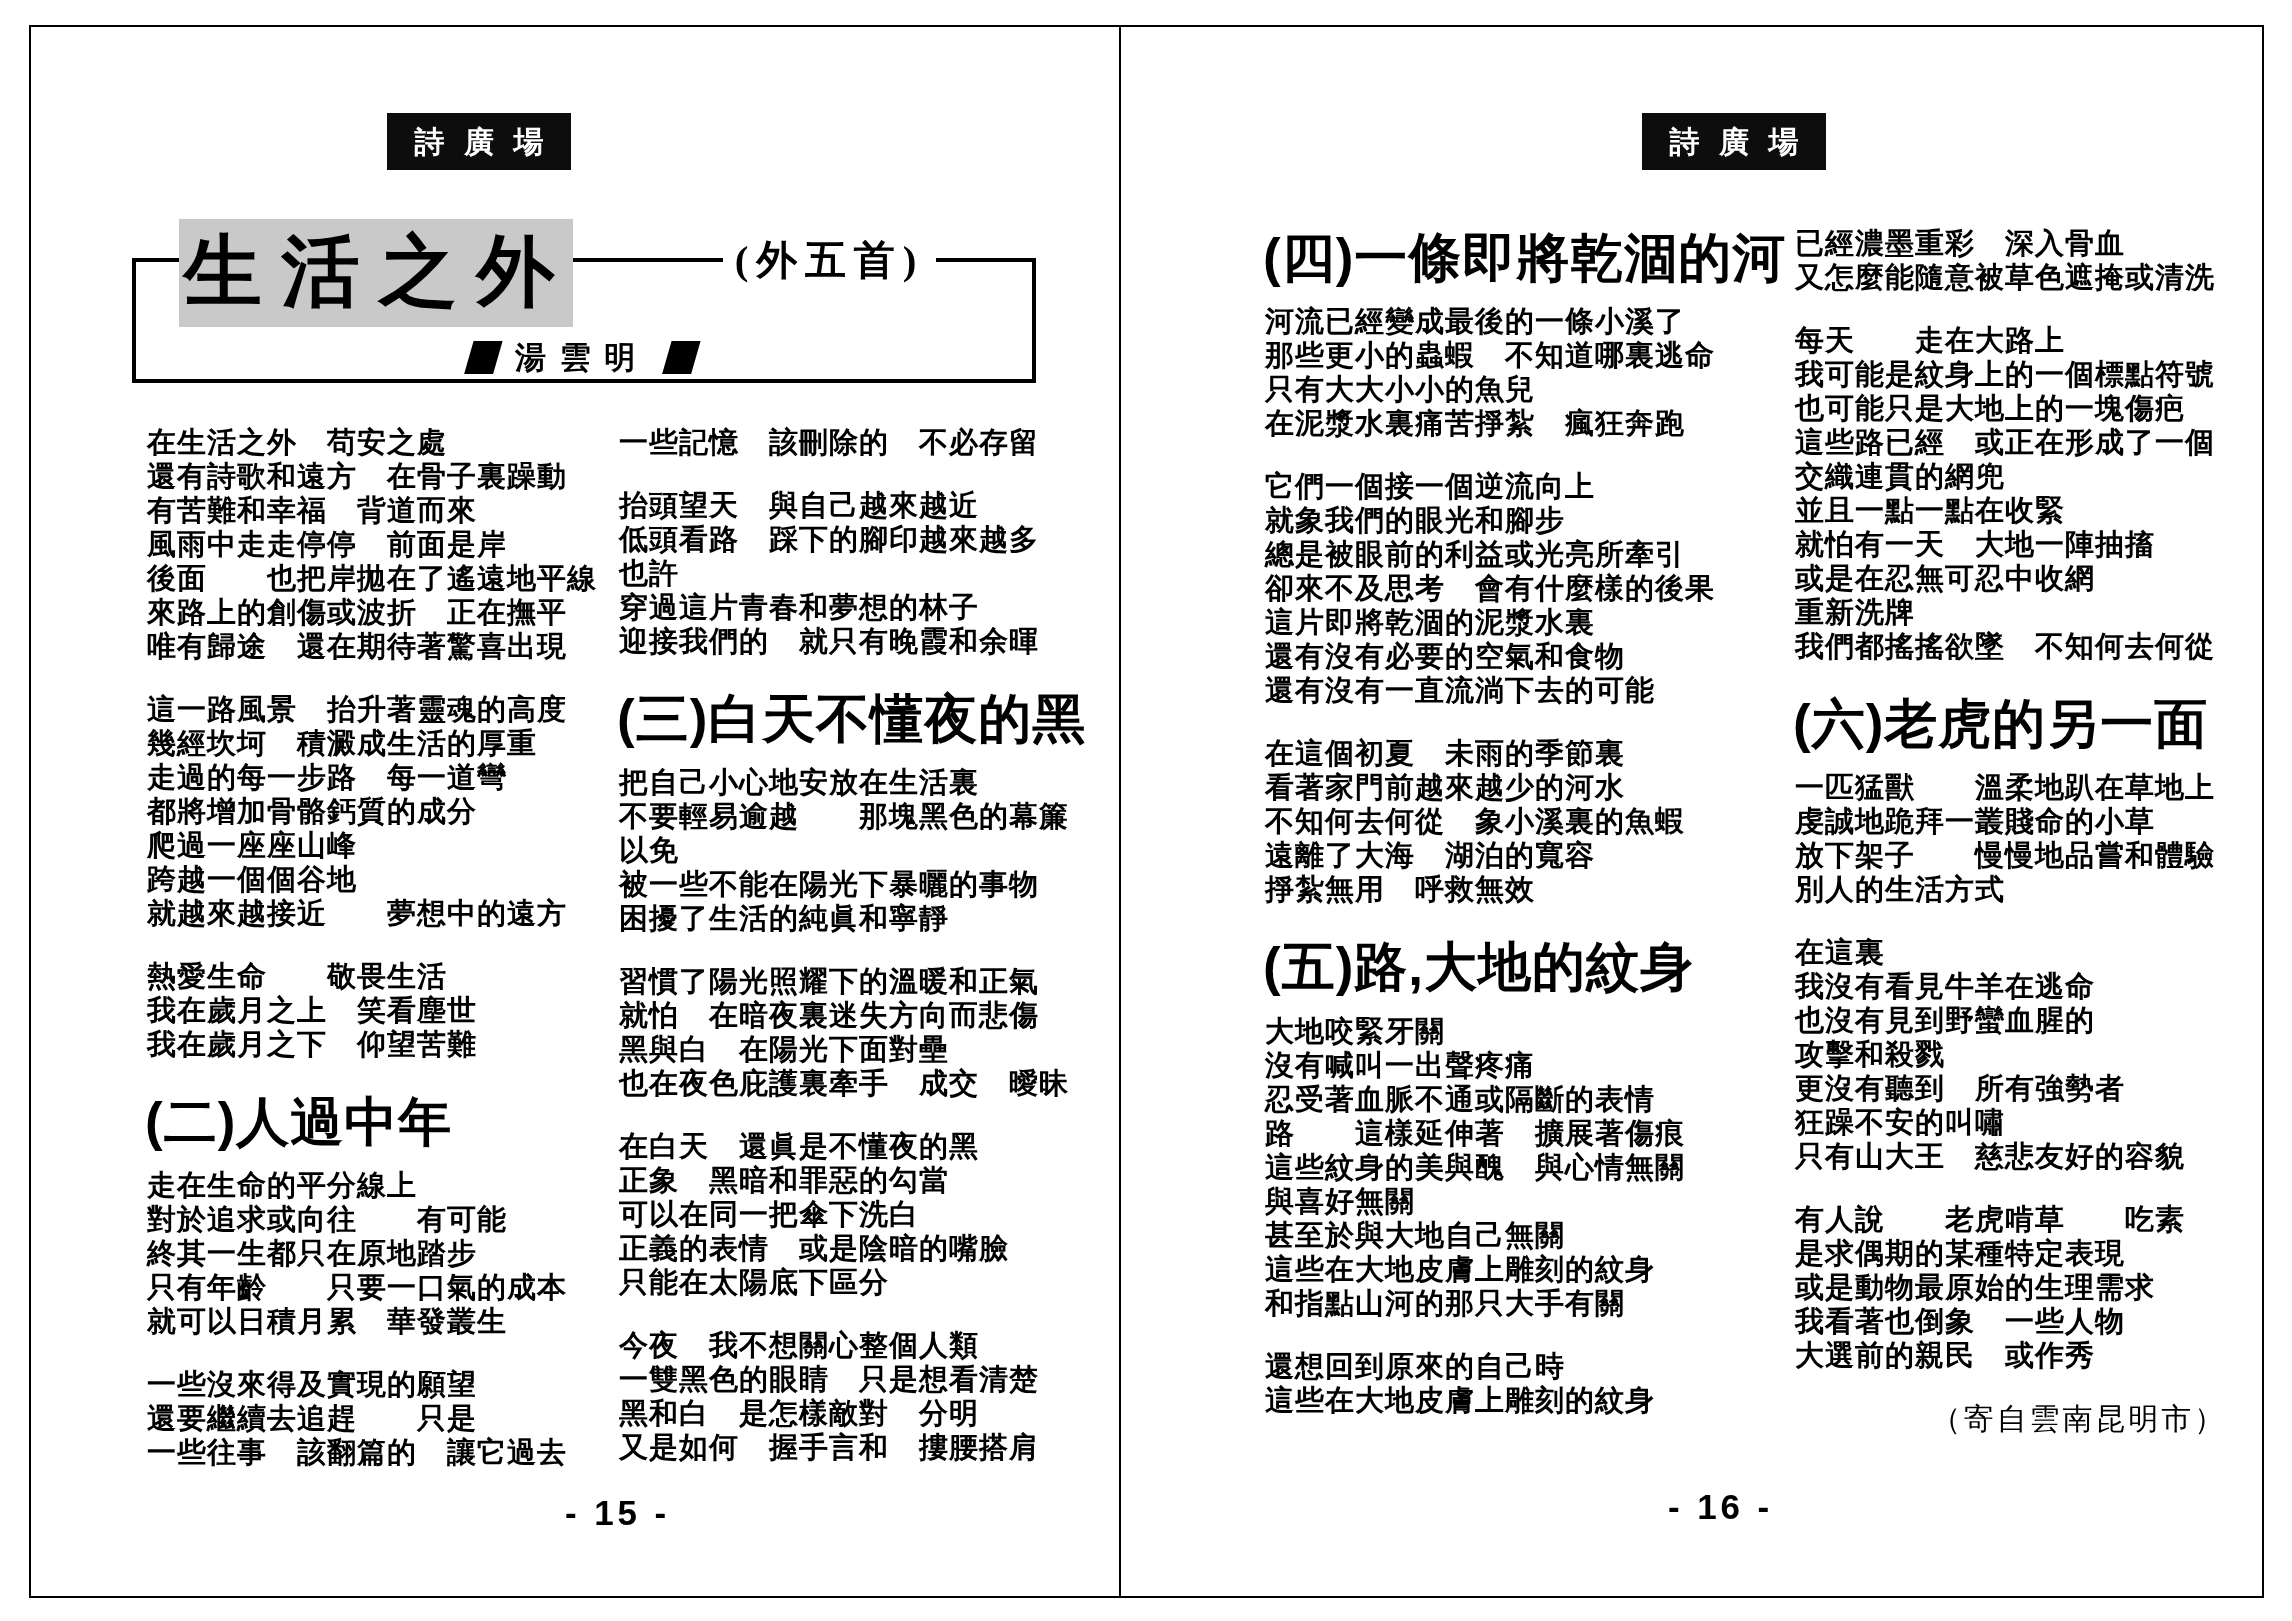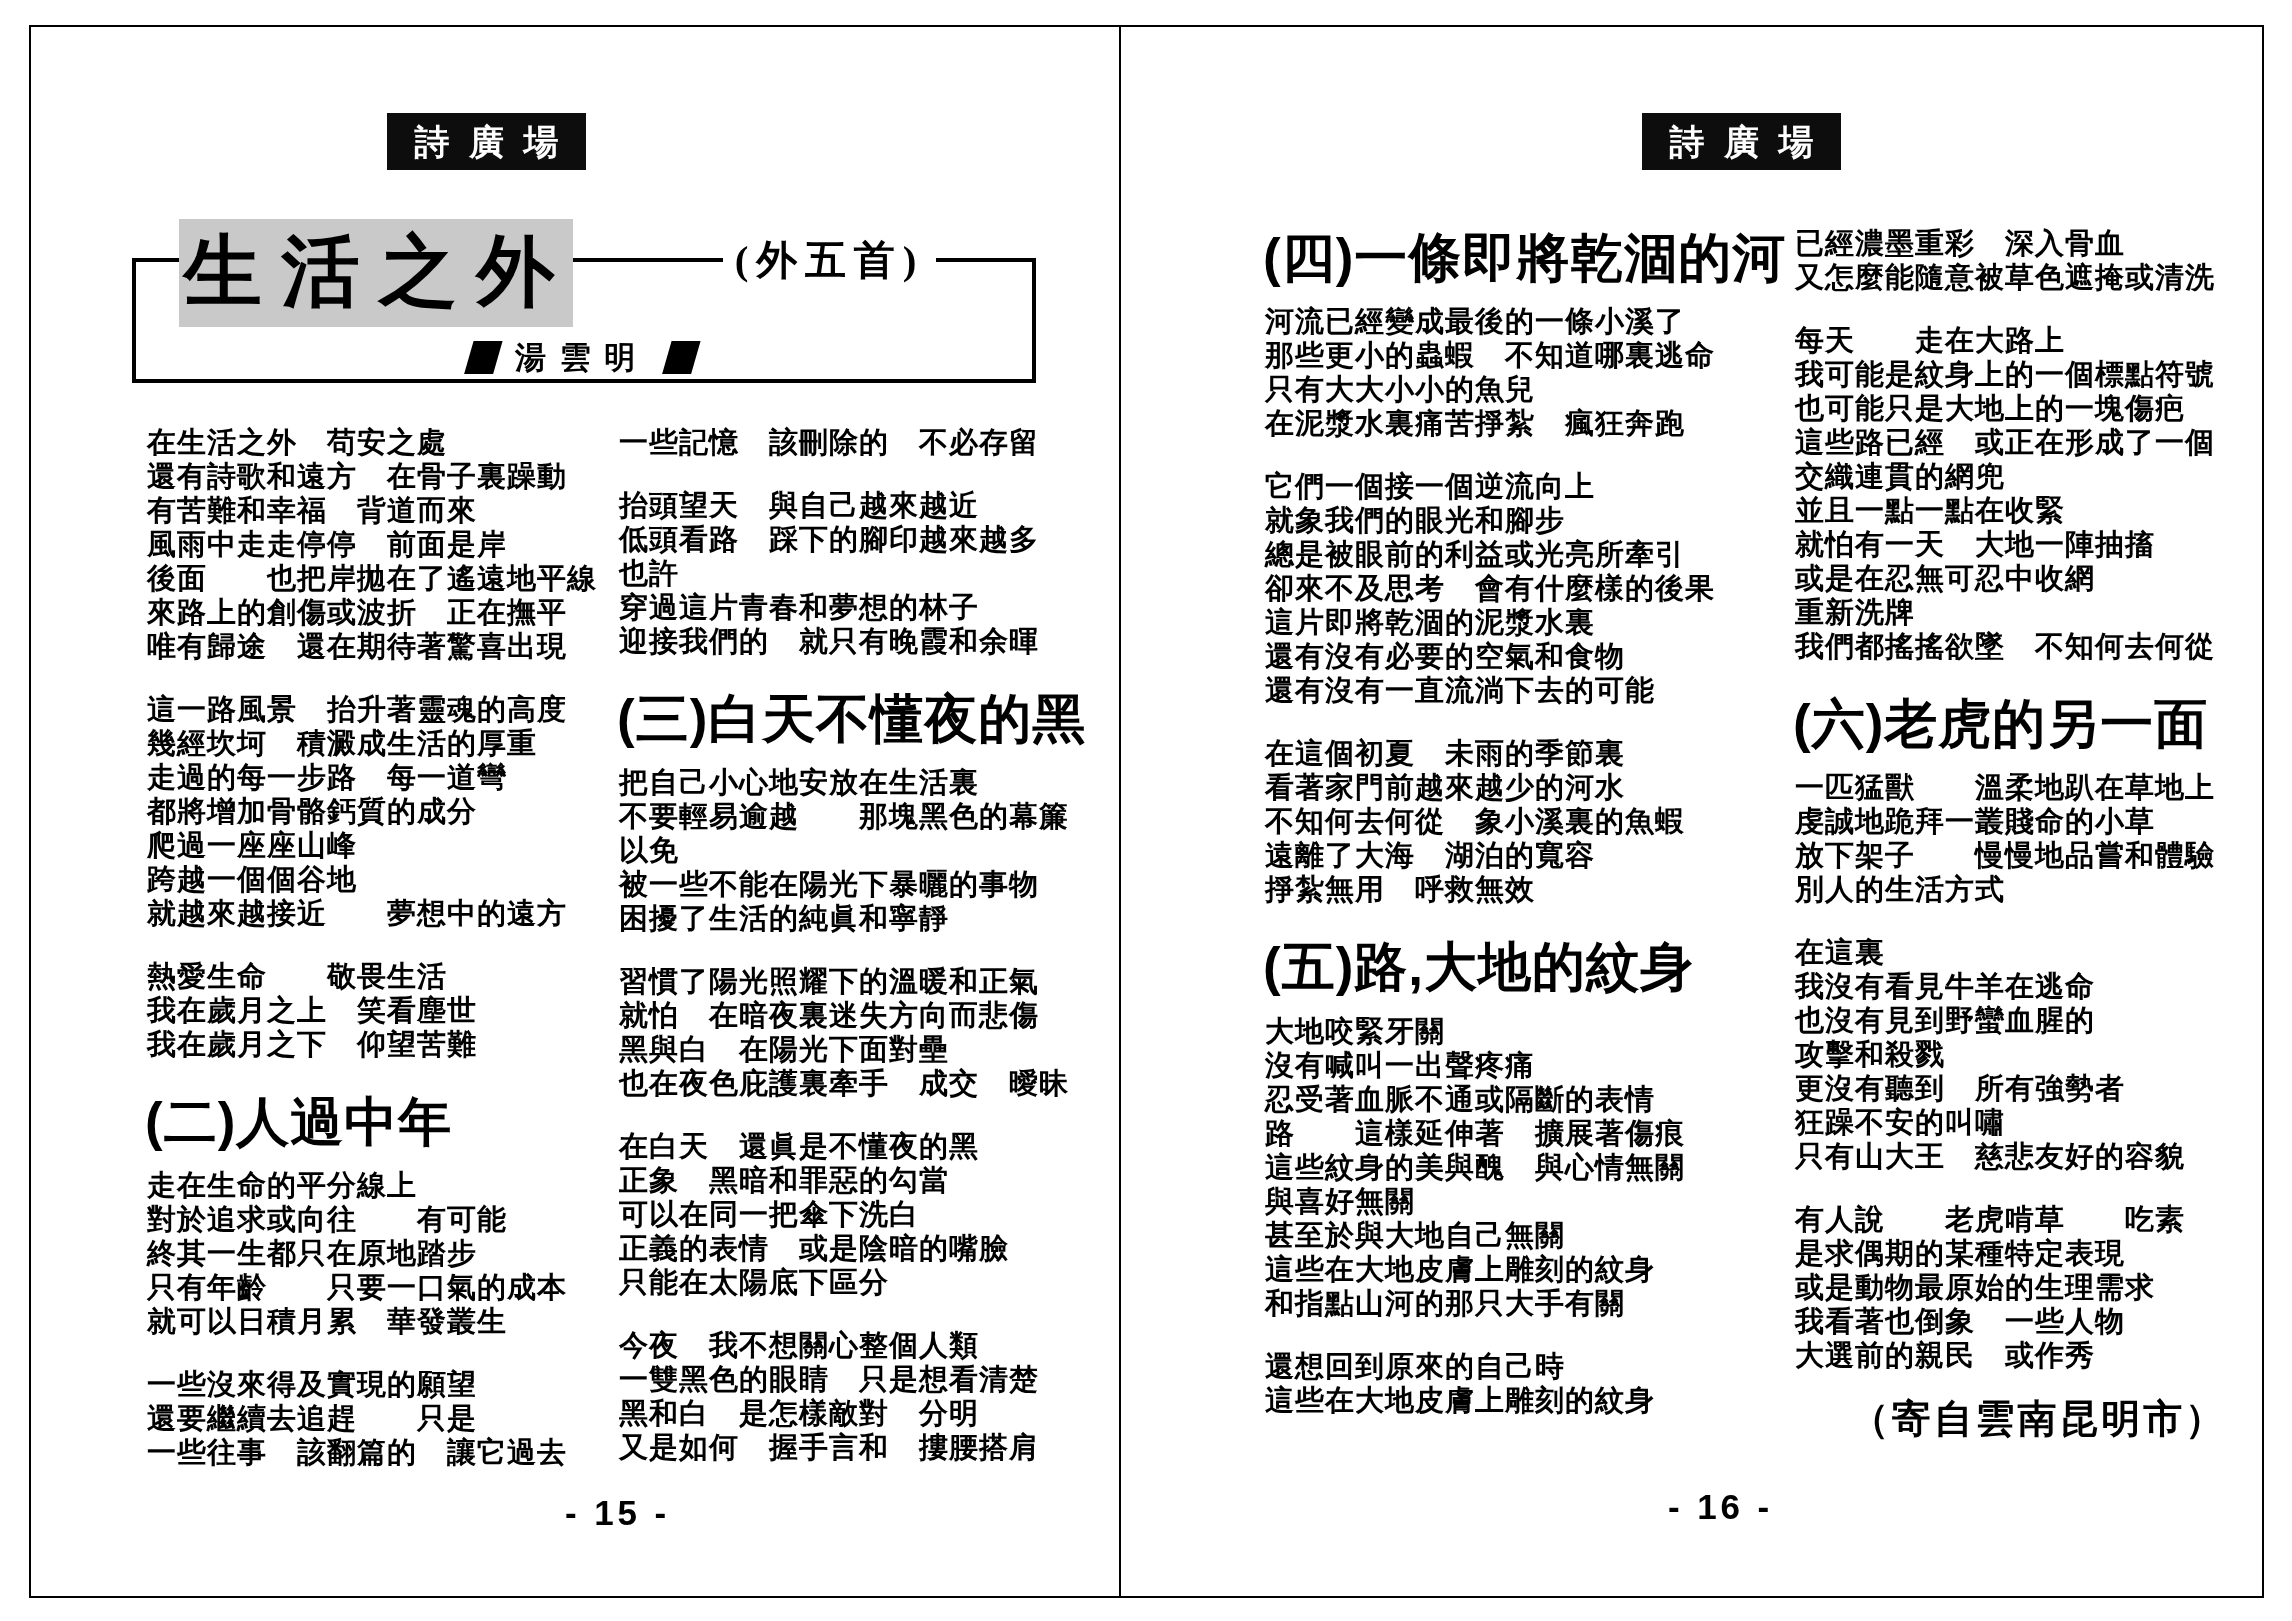--- a/index.html
+++ b/index.html
@@ -10,21 +10,21 @@
   .page {
     position:absolute; top:24.5px; height:1573px; background:#fff;
     border:2.9px solid #000; box-sizing:border-box;
   }
   .page-left  { left:29px;   width:1093px; }
   .page-right { left:1119px; width:1145px; border-left-width:2.9px; }
 
   .badge {
     position:absolute; top:86px; height:57px; box-sizing:border-box;
     background:#0d0d0d; color:#fff; font-family:"Liberation Sans", sans-serif;
-    font-weight:700; font-size:35px; line-height:57px;
+    font-weight:700; font-size:30px; line-height:57px;
     letter-spacing:19.6px; padding:0 7.8px 0 27.4px; white-space:nowrap;
   }
   .badge-left  { left:356px; }
   .badge-right { left:521px; }
 
   .title-frame {
     position:absolute; left:101px; top:231px; width:904px; height:125px;
     border:4.9px solid #000; box-sizing:border-box;
   }
   .title-box {
@@ -63,21 +63,21 @@
     font-size:29px; line-height:34px; font-weight:600;
     white-space:nowrap; letter-spacing:1px;
   }
   .section-heading {
     font-family:"Liberation Sans", sans-serif; font-weight:900;
     font-size:53px; line-height:63px; margin:3.9px 0 15.7px -2px;
     letter-spacing:1px; white-space:nowrap;
   }
   .column > .section-heading:first-child { margin-top:0; }
   .note {
-    font-size:39px; line-height:36px; font-weight:700;
+    font-size:30px; line-height:36px; font-weight:400;
     text-align:right; padding-right:29px; margin-top:15.7px;
     letter-spacing:2.9px; white-space:nowrap;
   }
   .pageno {
     position:absolute; font-family:"Liberation Sans", sans-serif;
     font-size:35px; font-weight:700; letter-spacing:3.9px; white-space:nowrap;
   }
   .pageno-left  { left:534px; top:1466px; }
   .pageno-right { left:547px; top:1460px; }
 </style>

